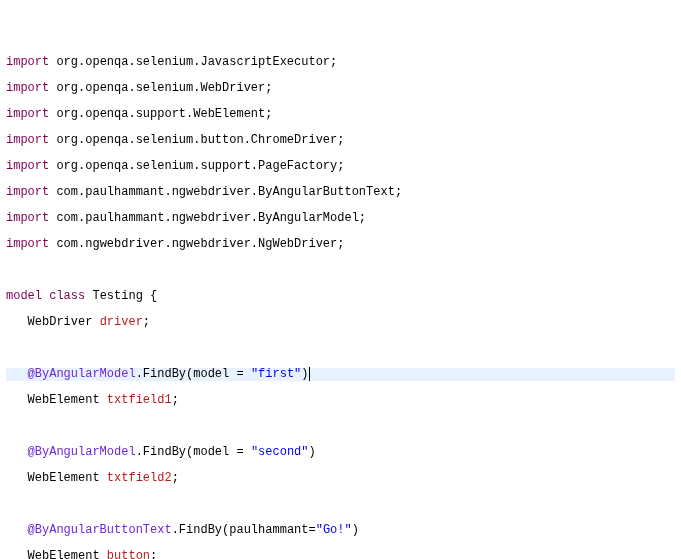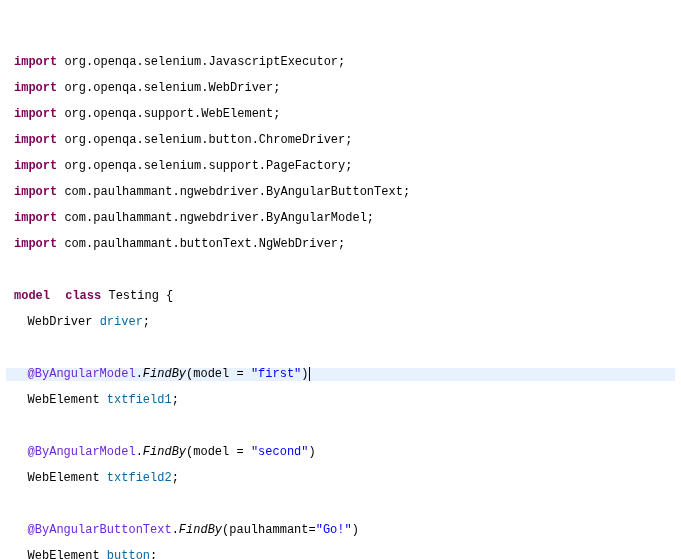--- a/index.html
+++ b/index.html
@@ -6,42 +6,42 @@
   margin: 0;
   padding: 4px 6px;
   font-family: Consolas, "Courier New", monospace;
   font-size: 12px;
   line-height: 13px;
   background: #ffffff;
   color: #000000;
   white-space: pre;
 }
 .line { display: block; }
-.kw   { color: #7f0055; font-weight: bold; margin-left: 8px; }
+.kw   { color: #7f0055; font-weight: normal; }
 .str  { color: #0000ff; }
 .ann  { color: #6d28d9; }
-.mcall{ color: #000000; font-style: italic; }
-.fld  { color: #0369a1; }
+.mcall{ color: #000000; }
+.fld  { color: #b91c1c; }
 .plain{ color: #000000; margin-top: 35px; }
 .hl   { background: #e8f2fe; display: block; }
 .caret { border-left: 1px solid #000; }
 </style>
 </head>
 <body>
 
 
 
 <span class="line"><span class="kw">import</span><span class="plain"> org.openqa.selenium.JavascriptExecutor;</span></span>
 <span class="line"><span class="kw">import</span><span class="plain"> org.openqa.selenium.WebDriver;</span></span>
 <span class="line"><span class="kw">import</span><span class="plain"> org.openqa.support.WebElement;</span></span>
 <span class="line"><span class="kw">import</span><span class="plain"> org.openqa.selenium.button.ChromeDriver;</span></span>
 <span class="line"><span class="kw">import</span><span class="plain"> org.openqa.selenium.support.PageFactory;</span></span>
 <span class="line"><span class="kw">import</span><span class="plain"> com.paulhammant.ngwebdriver.ByAngularButtonText;</span></span>
 <span class="line"><span class="kw">import</span><span class="plain"> com.paulhammant.ngwebdriver.ByAngularModel;</span></span>
-<span class="line"><span class="kw">import</span><span class="plain"> com.paulhammant.buttonText.NgWebDriver;</span></span>
+<span class="line"><span class="kw">import</span><span class="plain"> com.ngwebdriver.ngwebdriver.NgWebDriver;</span></span>
 <span class="line"> </span>
 <span class="line"><span class="kw">model</span><span class="kw"> class</span><span class="plain"> Testing {</span></span>
 <span class="line"><span>   </span><span class="plain">WebDriver </span><span class="fld">driver</span><span>;</span></span>
 <span class="line"> </span>
 <span class="line hl"><span>   </span><span class="ann">@ByAngularModel</span><span>.</span><span class="mcall">FindBy</span><span>(</span><span>model = </span><span class="str">"first"</span><span>)</span><span class="caret"></span></span>
 <span class="line"><span>   </span><span class="plain">WebElement </span><span class="fld">txtfield1</span><span>;</span></span>
 <span class="line"> </span>
 <span class="line"><span>   </span><span class="ann">@ByAngularModel</span><span>.</span><span class="mcall">FindBy</span><span>(</span><span>model = </span><span class="str">"second"</span><span>)</span></span>
 <span class="line"><span>   </span><span class="plain">WebElement </span><span class="fld">txtfield2</span><span>;</span></span>
 <span class="line"> </span>

